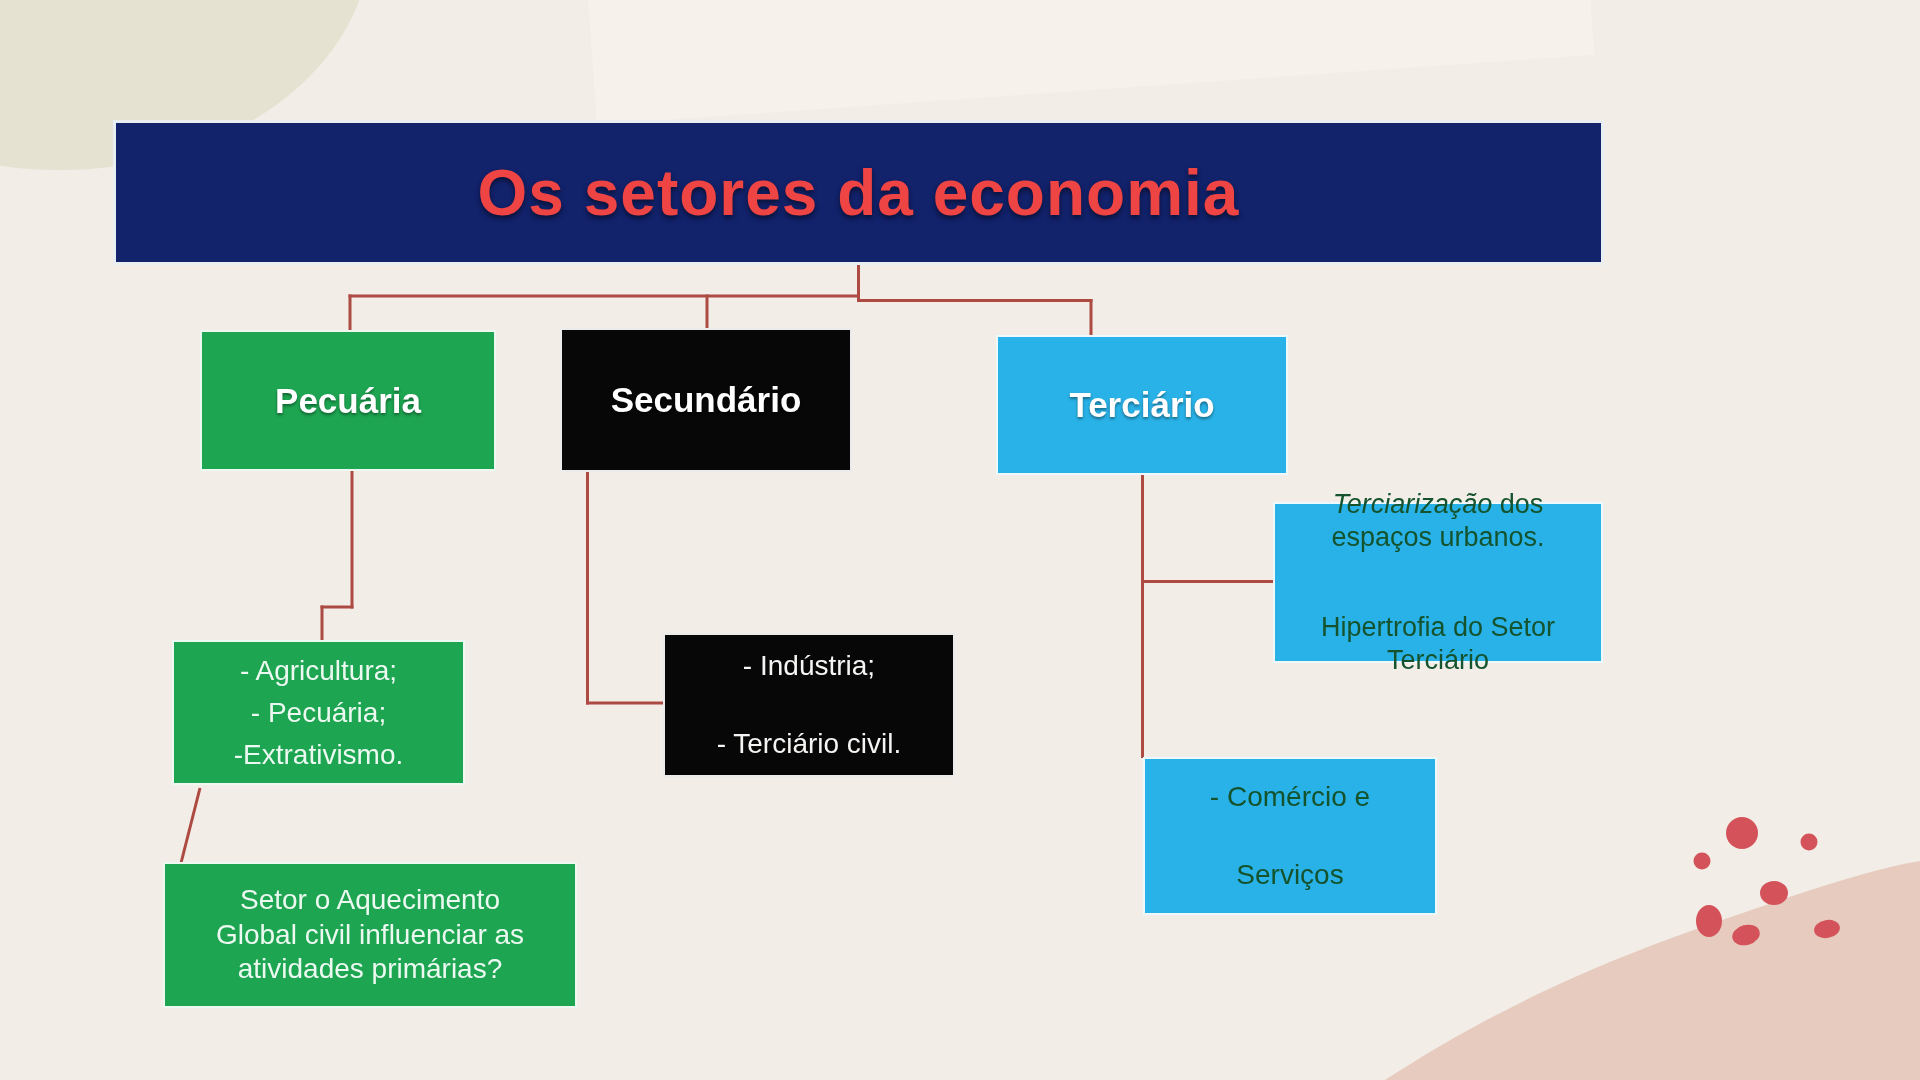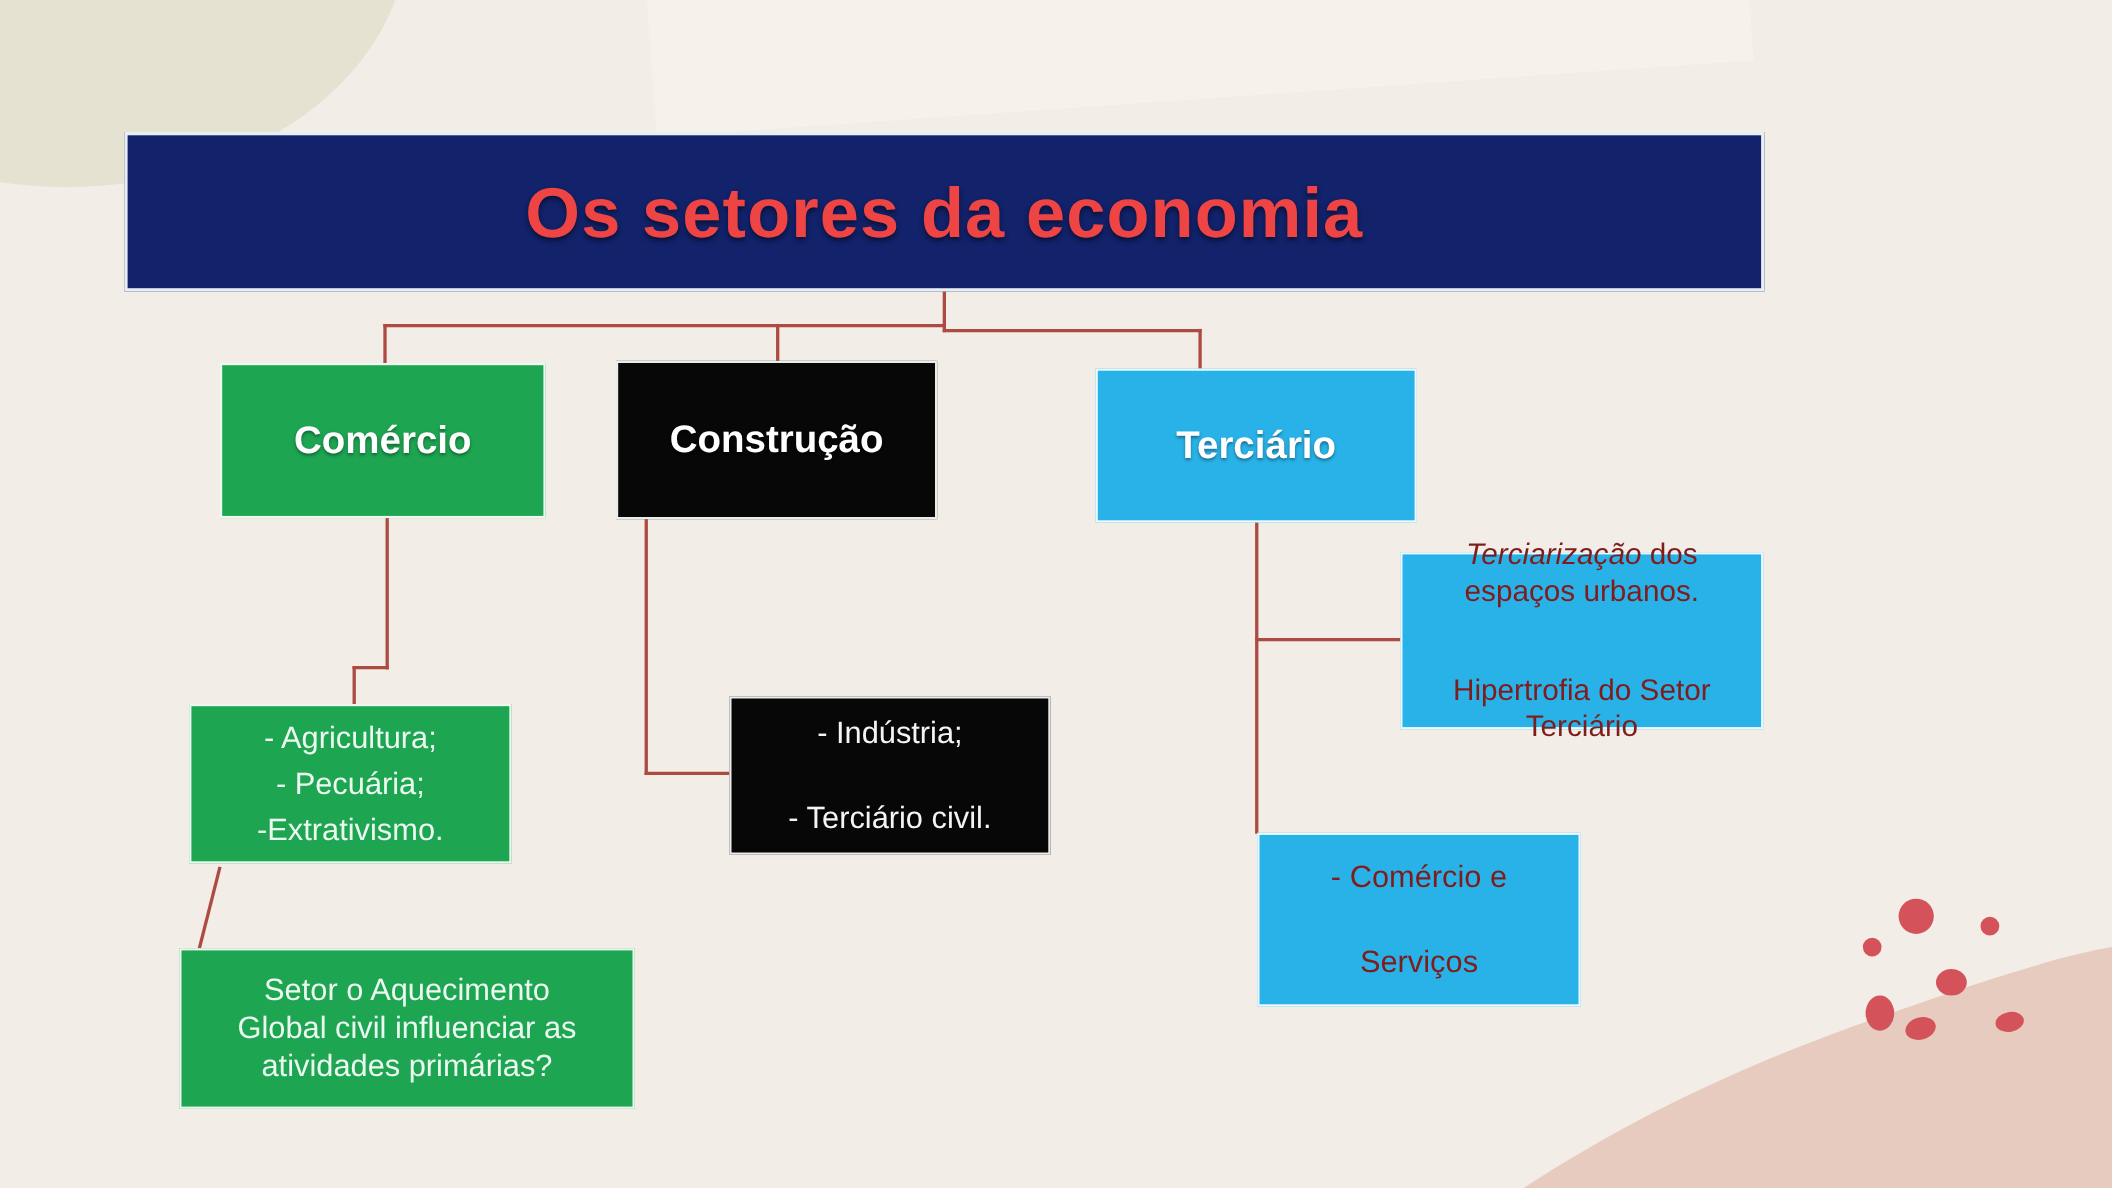--- a/index.html
+++ b/index.html
@@ -64,21 +64,21 @@
   .blue  { background: var(--c-tertiary-blue, #29b2e7); }
 
   #primario   { left: 200px; top: 330px; width: 296px; height: 141px; }
   #secundario { left: 560px; top: 328px; width: 292px; height: 144px; }
   #terciario  { left: 996px; top: 335px; width: 292px; height: 140px; }
 
   .detail { font-size: 28px; font-weight: 400; }
   .detail .line { margin: 5px 0; }
   .green.detail { color: #ecf9f1; }
   .black.detail { color: #f5f4f2; }
-  .blue.detail  { color: #7f1d1d; gap: 42px; }
+  .blue.detail  { color: #14532d; gap: 42px; }
 
   #agricultura  { left: 172px; top: 640px; width: 293px; height: 145px; }
   #industria    { left: 663px; top: 633px; width: 292px; height: 144px; gap: 28px; }
   #industria .line { margin: 9px 0; }
   #terciarizacao { left: 1273px; top: 502px; width: 330px; height: 161px; font-size: 27px; line-height: 1.22; }
   #terciarizacao .para2 { margin-top: 15px; }
   #terciarizacao .italic { font-style: italic; }
   #comercio     { left: 1143px; top: 757px; width: 294px; height: 158px; line-height: 1.3; }
   #como         { left: 163px; top: 862px; width: 414px; height: 146px; line-height: 1.24; }
 </style>
@@ -121,24 +121,24 @@
       <line class="connector" x1="1141" y1="581.5" x2="1275" y2="581.5"></line>
       <line class="connector" x1="200" y1="788" x2="181" y2="863"></line>
     </g>
   </svg>
 
   <div class="title-banner">
     <h1>Os setores da economia</h1>
   </div>
 
   <div id="primario" class="box green">
-    <span class="sector-label">Comércio</span>
+    <span class="sector-label">Pecuária</span>
   </div>
   <div id="secundario" class="box black">
-    <span class="sector-label">Construção</span>
+    <span class="sector-label">Secundário</span>
   </div>
   <div id="terciario" class="box blue">
     <span class="sector-label">Terciário</span>
   </div>
 
   <div id="agricultura" class="box green detail">
     <div class="line">- Agricultura;</div>
     <div class="line">- Pecuária;</div>
     <div class="line">-Extrativismo.</div>
   </div>

